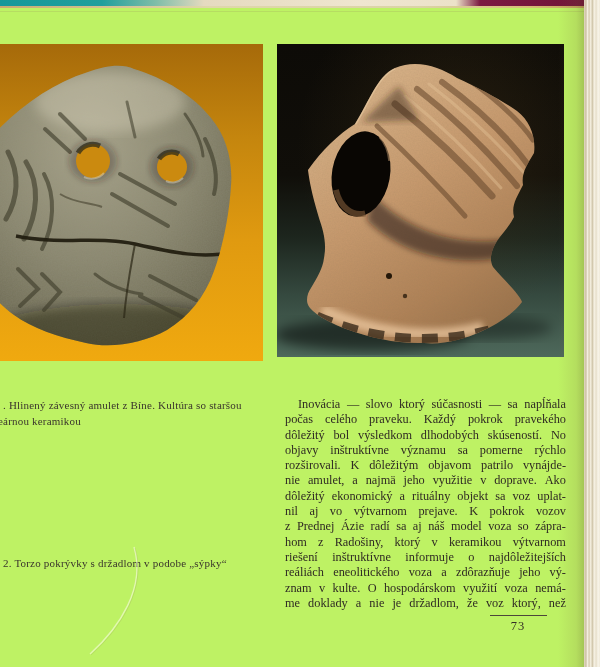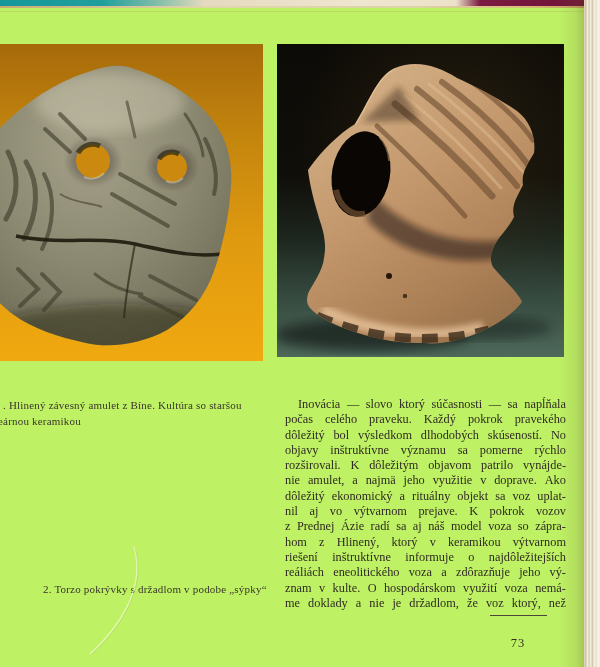--- a/index.html
+++ b/index.html
@@ -18,29 +18,29 @@
   
   .right-edges{position:absolute;right:0;top:0;width:16px;height:667px;
     background:linear-gradient(90deg,#e2d8c1 0%,#cdc1a4 12%,#f4efe0 22%,#d6cbaf 32%,#f6f1e3 42%,#cfc4a8 52%,#f7f2e5 64%,#e7dfcb 76%,#f9f5ea 88%,#efe9d9 100%);}
   .right-shade{position:absolute;right:16px;top:0;width:26px;height:667px;
     background:linear-gradient(90deg,rgba(120,100,60,0) 0%,rgba(120,100,60,.14) 70%,rgba(90,70,40,.26) 100%);}
   .photo{position:absolute;display:block;}
   .photo-left{left:0;top:44px;width:263px;height:317px;}
   .photo-right{left:277px;top:44px;width:287px;height:313px;}
   .caption{position:absolute;font-size:11px;line-height:15.5px;letter-spacing:.2px;color:#3a352c;white-space:nowrap;}
   .caption-1{left:3px;top:398px;}
-  .caption-2{left:3px;top:582px;margin-left:40px;}
+  .caption-2{left:3px;top:556px;}
   .clip-left{margin-left:-5px;}
   .clip-left-2{margin-left:-2px;}
   .body-text{position:absolute;left:285px;top:397px;width:281px;font-size:12.3px;color:#2f2a23;}
   .bline{display:flex;justify-content:space-between;flex-wrap:nowrap;height:15.3px;line-height:15.3px;}
   .bline.indent{padding-left:13px;}
   .folio{position:absolute;left:472px;top:615px;width:92px;text-align:center;}
   .folio-rule{width:57px;height:1px;background:#4c463a;margin:0 auto;}
-  .folio-number{margin-top:20px;font-size:12.5px;color:#332e26;letter-spacing:1px;}
+  .folio-number{margin-top:3px;font-size:12.5px;color:#332e26;letter-spacing:1px;}
   .scratch{position:absolute;left:72px;top:542px;pointer-events:none;}
 </style>
 </head>
 <body>
 
 <div id="page">
 
   <div class="top-band"></div>
   <div class="top-underline"></div>
   <div class="top-faintline"></div>
@@ -292,21 +292,21 @@
         <span>aj</span>
         <span>náš</span>
         <span>model</span>
         <span>voza</span>
         <span>so</span>
         <span>zápra-</span>
       </div>
     <div class="bline">
         <span>hom</span>
         <span>z</span>
-        <span>Hlinený,</span>
+        <span>Radošiny,</span>
         <span>ktorý</span>
         <span>v</span>
         <span>keramikou</span>
         <span>výtvarnom</span>
       </div>
     <div class="bline">
         <span>riešení</span>
         <span>inštruktívne</span>
         <span>informuje</span>
         <span>o</span>

